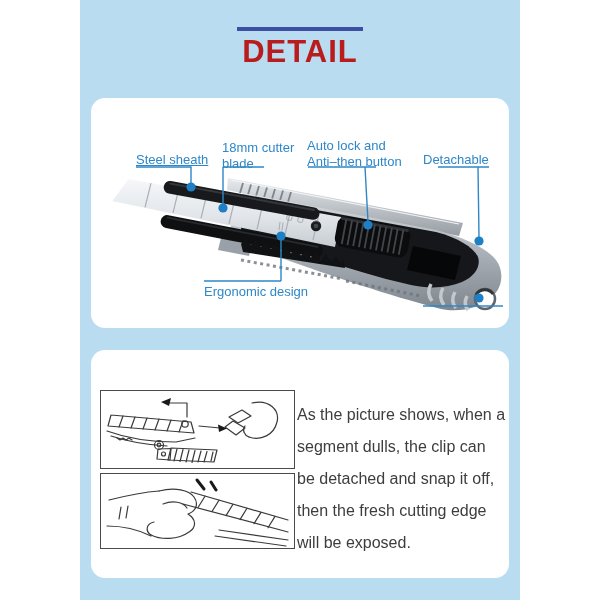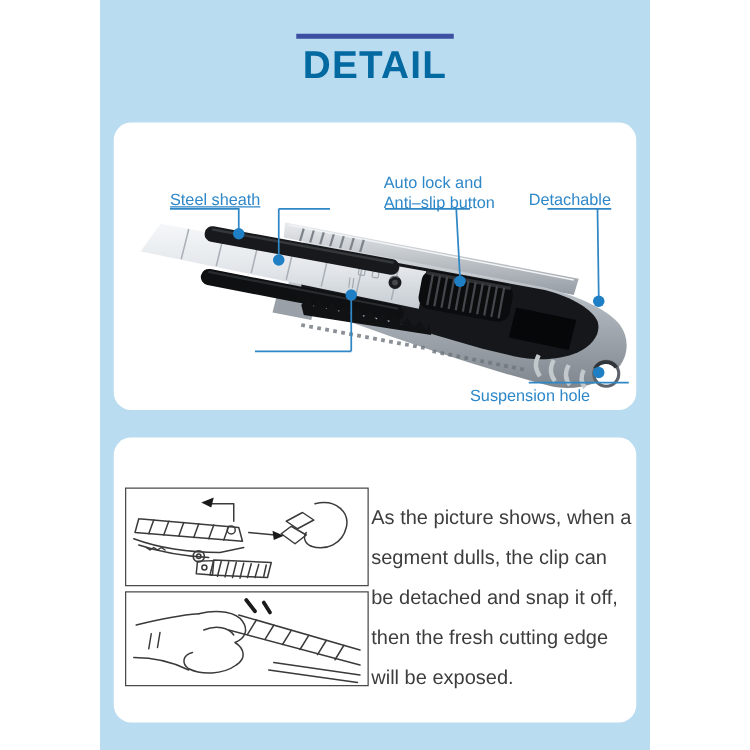--- a/index.html
+++ b/index.html
@@ -4,21 +4,21 @@
 <style>
   html,body{margin:0;padding:0;}
   body{
     width:600px;height:600px;position:relative;overflow:hidden;
     background:#ffffff;
     font-family:"Liberation Sans","DejaVu Sans",sans-serif;
   }
   .band{position:absolute;left:80px;top:0;width:440px;height:600px;background:#b9dcf0;}
   .title-wrap{position:absolute;left:80px;top:0;width:440px;text-align:center;}
   .accent-line{width:126px;height:4px;background:#3d4fa0;margin:27px auto 0 auto;}
-  .page-title{margin-top:3px;font-size:31px;font-weight:bold;color:#0369a1;letter-spacing:1px;}
+  .page-title{margin-top:3px;font-size:31px;font-weight:bold;color:#b91c1c;letter-spacing:1px;}
   .card{position:absolute;background:#ffffff;border-radius:14px;}
   #product-card{left:91px;top:98px;width:418px;height:230px;}
   #info-card{left:91px;top:350px;width:418px;height:228px;}
   .layer{position:absolute;left:0;top:0;width:100%;height:100%;}
   .callout{position:absolute;font-size:13px;line-height:15.5px;color:#2e87c8;}
   .co-steel{left:45px;top:54px;white-space:nowrap;text-decoration:underline;}
   .co-blade{left:131px;top:42px;width:80px;}
   .co-lock{left:216px;top:40px;width:102px;}
   .co-detach{left:332px;top:54px;white-space:nowrap;}
   .co-ergo{left:113px;top:186px;white-space:nowrap;}
@@ -180,23 +180,24 @@
       <circle cx="100" cy="89" r="4.6"></circle>
       <circle cx="132" cy="110" r="4.6"></circle>
       <circle cx="277" cy="127" r="4.6"></circle>
       <circle cx="388" cy="143" r="4.6"></circle>
       <circle cx="190" cy="138" r="4.6"></circle>
       <circle cx="388" cy="200" r="4.6"></circle>
     </g>
   </svg>
 
   <div class="callout co-steel">Steel sheath</div>
-  <div class="callout co-lock">Auto lock and Anti–slip button</div>
+  <div class="callout co-blade">18mm cutter blade</div>
+  <div class="callout co-lock">Auto lock and Anti–then button</div>
   <div class="callout co-detach">Detachable</div>
-  <div class="callout co-susp">Suspension hole</div>
+  <div class="callout co-ergo">Ergonomic design</div>
 </div>
 
 <div class="card" id="info-card">
 
   <div class="panel" id="panel-detach">
     <svg width="100%" height="100%" viewBox="0 0 193 77">
       <g stroke="#3a3a3a" stroke-width="1.2" fill="none" stroke-linecap="round" stroke-linejoin="round">
 
         <path d="M10,24 L90,31 M7,35 L93,42 M10,24 L7,35 M90,31 L93,42"></path>
         <path d="M22,25 L18,36 M34,26 L30,37 M46,27 L42,38 M58,28 L54,39 M70,29 L66,40 M82,30 L78,41"></path>

